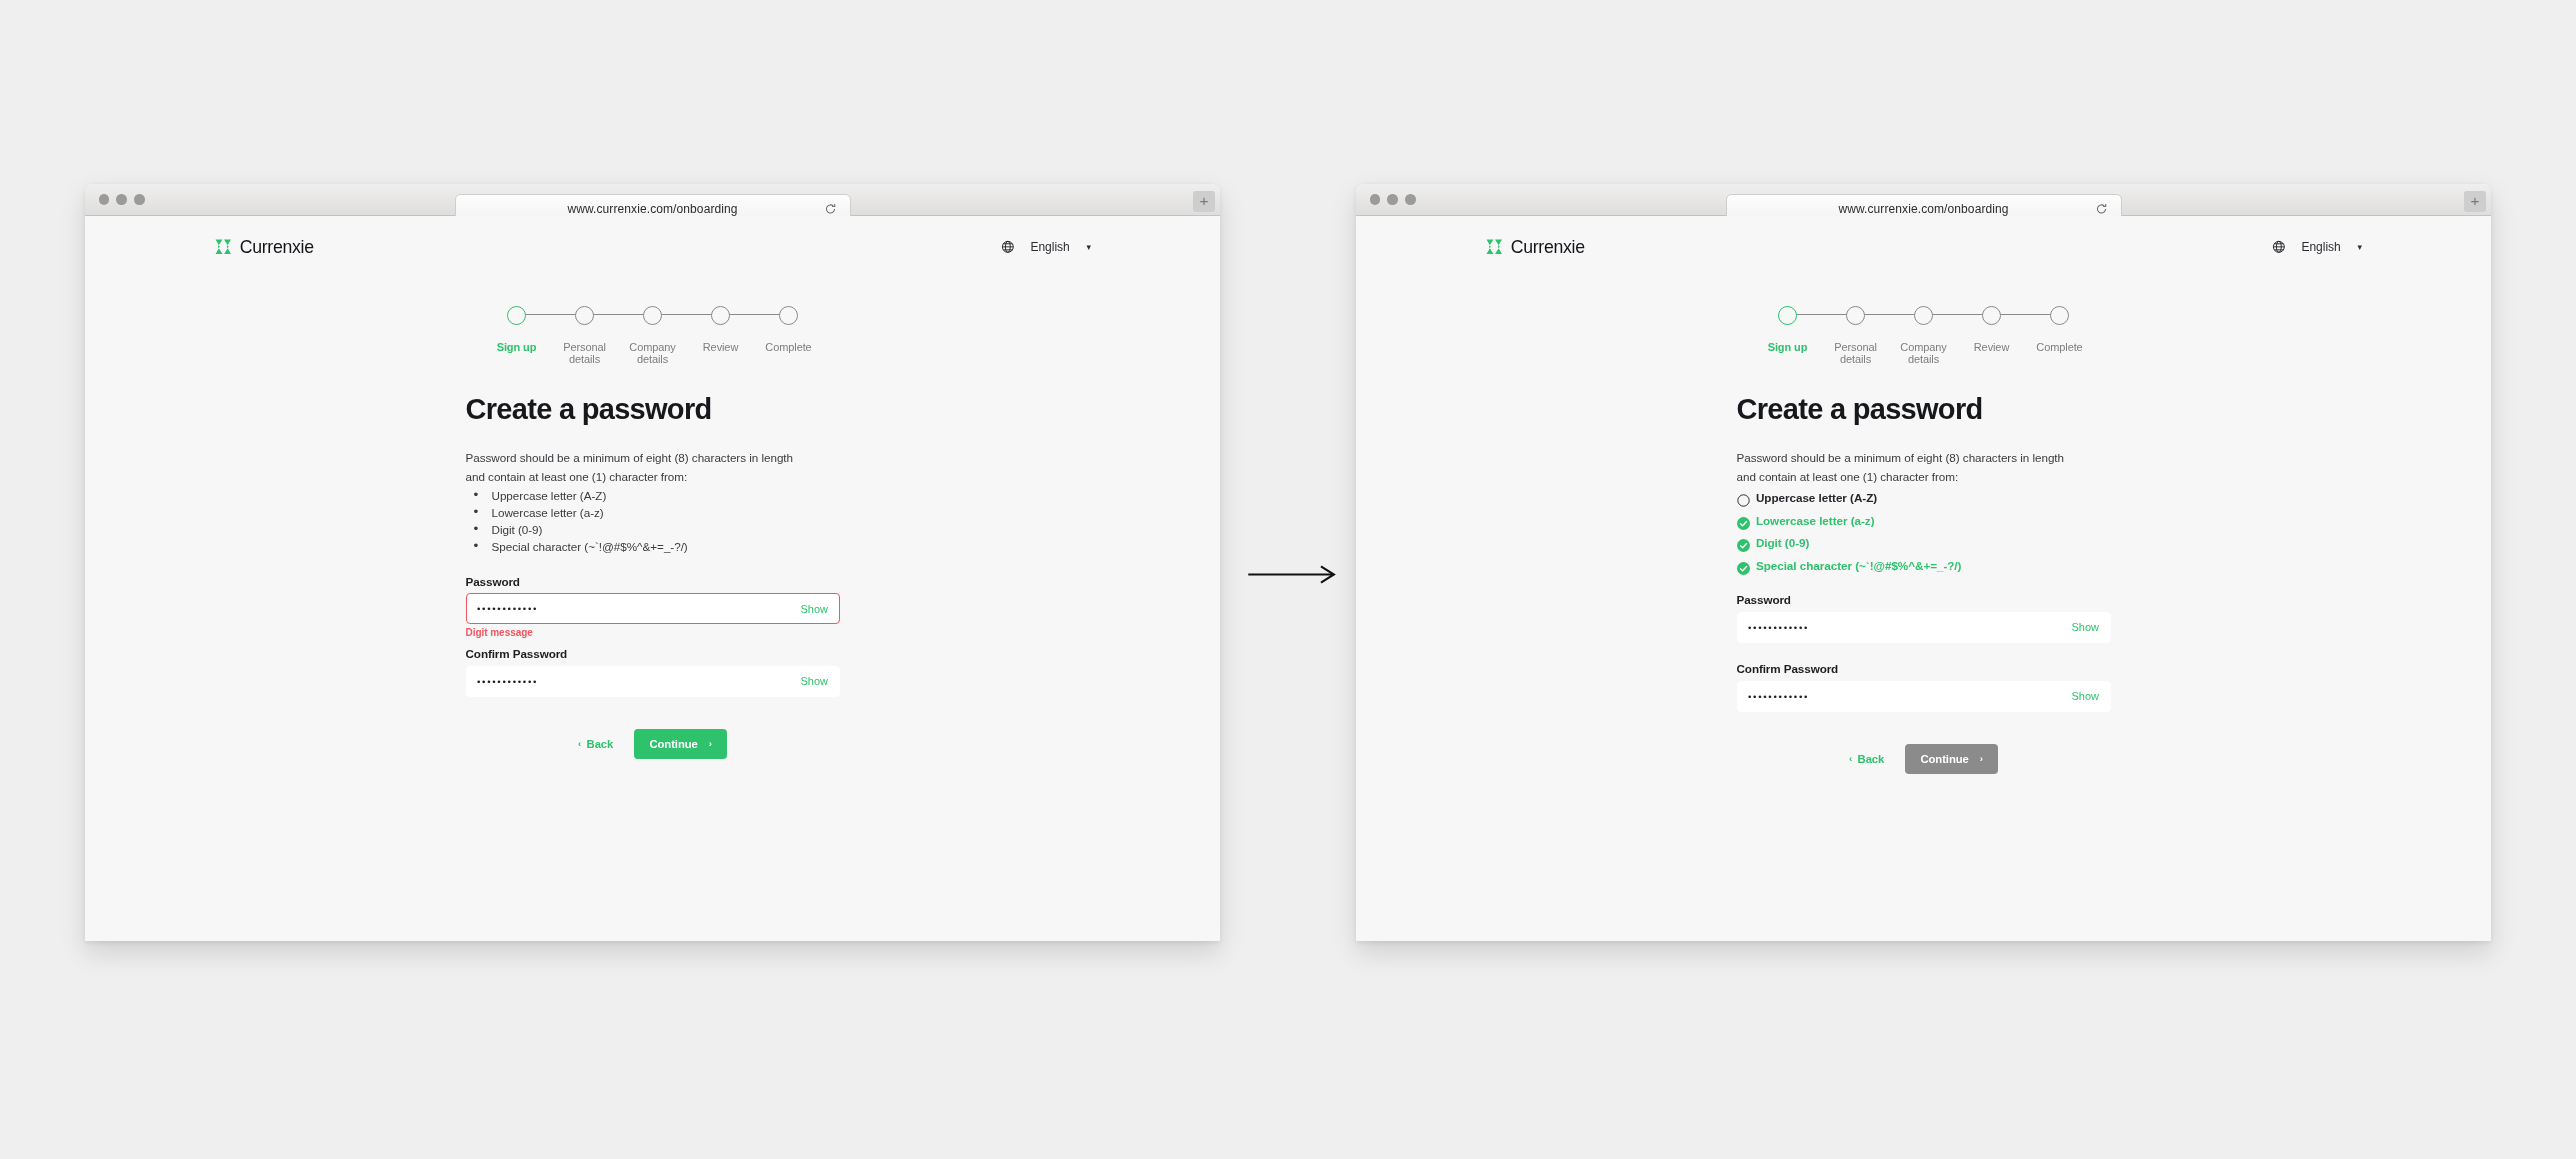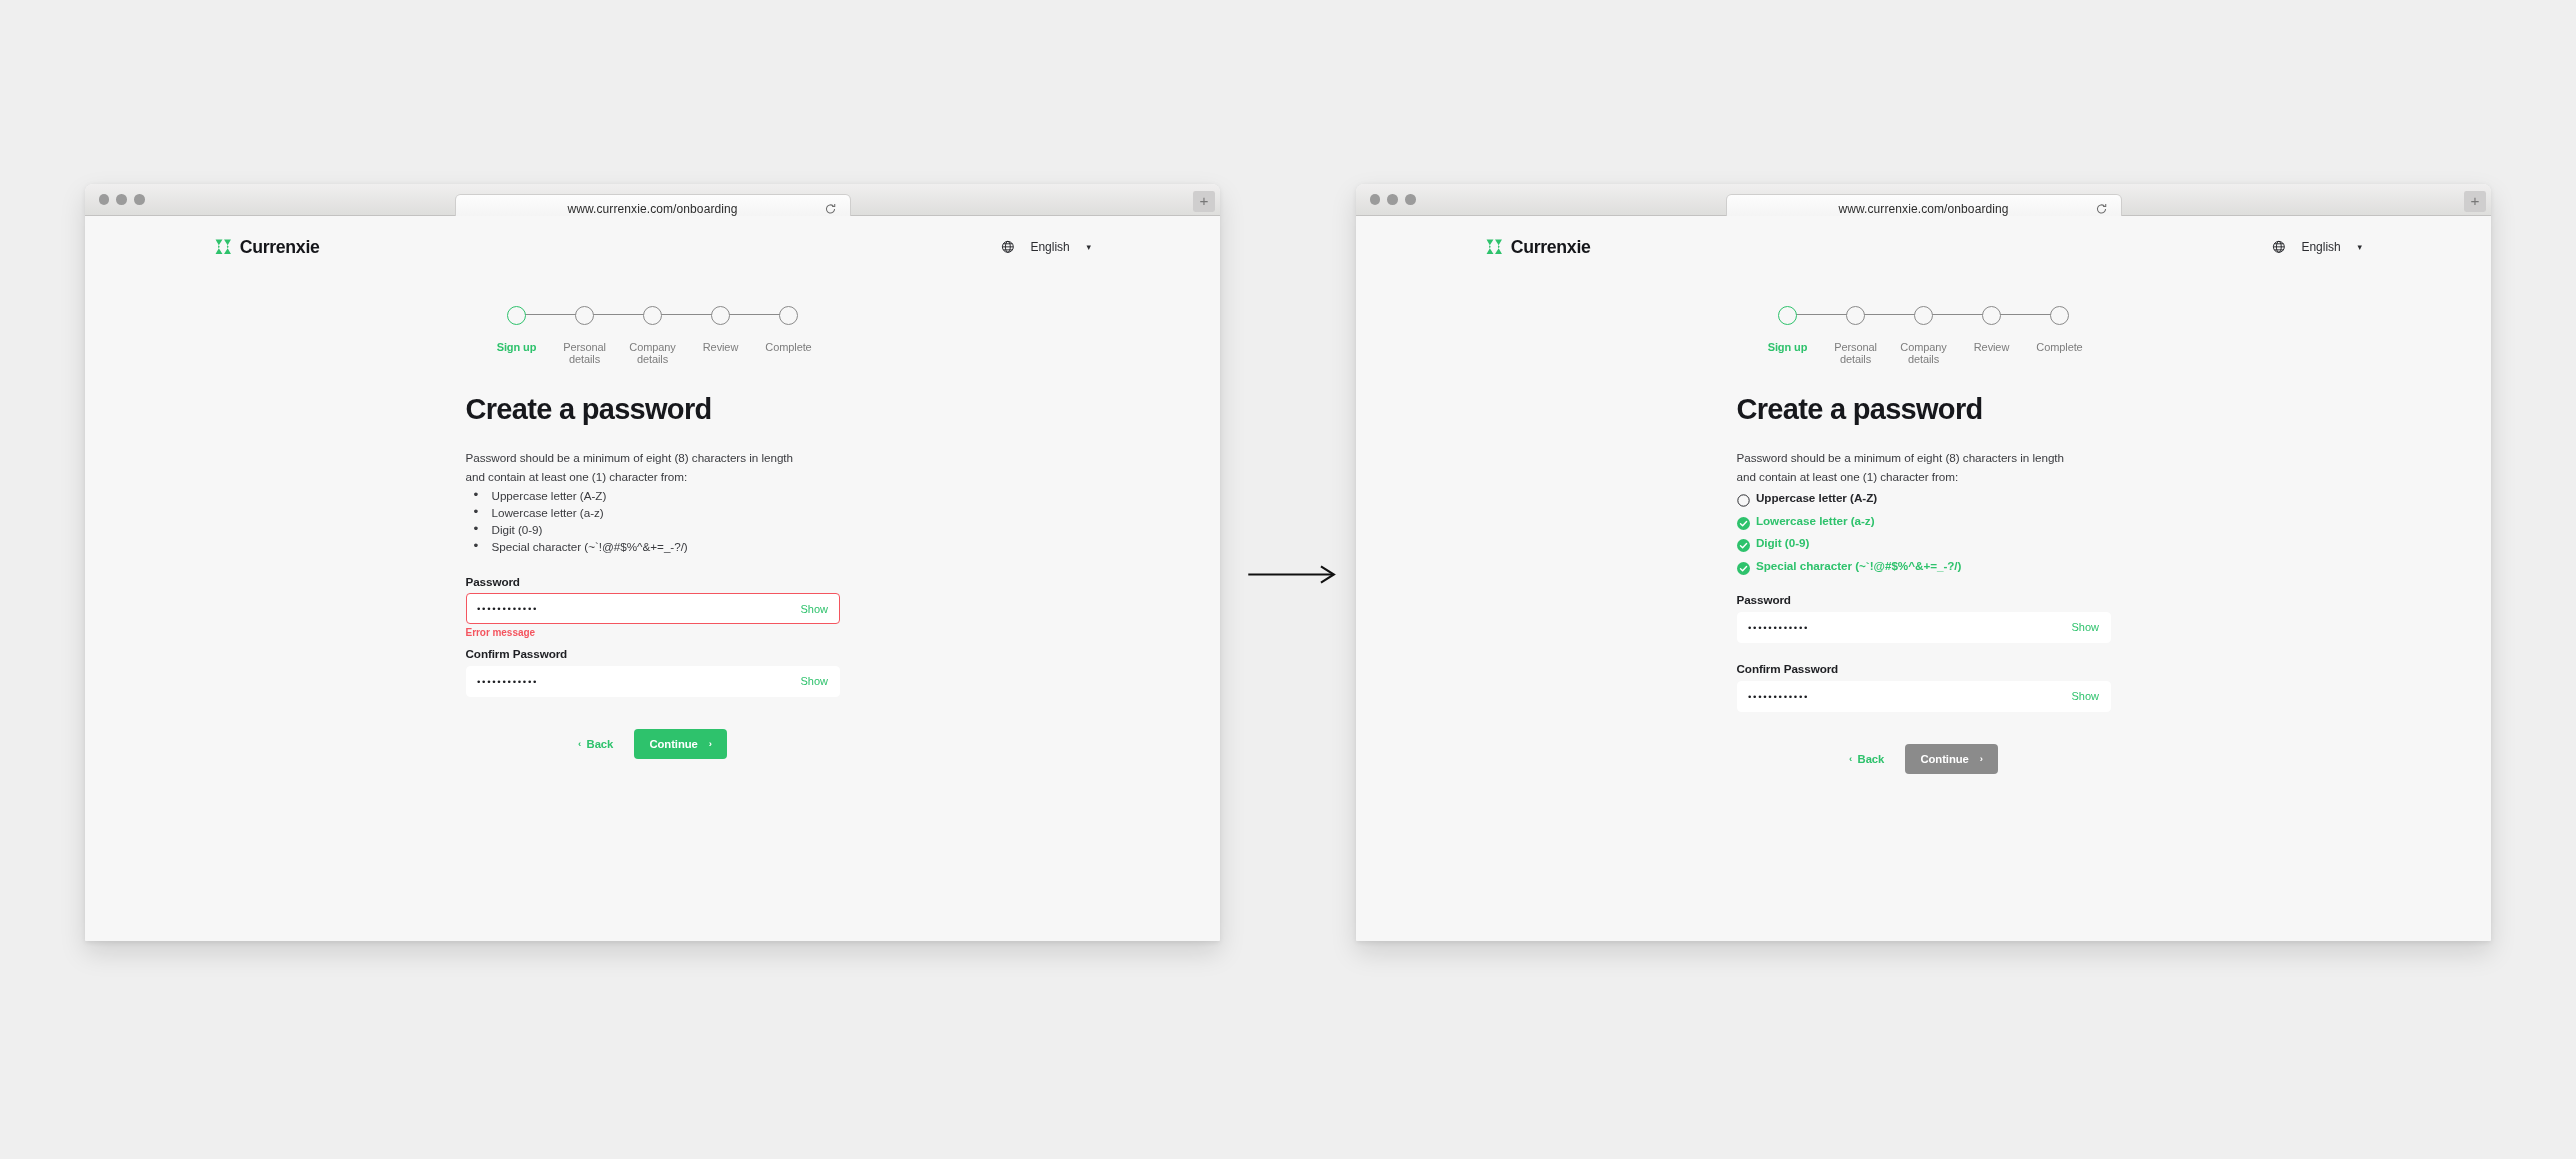--- a/index.html
+++ b/index.html
@@ -102,21 +102,21 @@
     position: absolute;
     left: 0;
     top: 21px;
     display: flex;
     align-items: center;
     gap: 7.2px;
   }
   .brand-mark { width: 18.5px; height: 18.5px; display:block; }
   .brand-name {
     font-size: 17.7px;
-    font-weight: bold;
+    font-weight: normal;
     color: #15161a;
     letter-spacing: -0.3px;
   }
   .lang-switch {
     position: absolute;
     right: 0;
     top: 24px;
     display: flex;
     align-items: center;
     gap: 16px;
@@ -390,21 +390,21 @@
           <li>Lowercase letter (a-z)</li>
           <li>Digit (0-9)</li>
           <li>Special character (~`!@#$%^&amp;+=_-?/)</li>
         </ul>
 
         <div class="field-label">Password</div>
         <div class="input-row error">
           <span class="input-dots">••••••••••••</span>
           <span class="show-link">Show</span>
         </div>
-        <div class="error-text">Error message</div>
+        <div class="error-text">Digit message</div>
 
         <div class="field-label" style="margin-top:8.9px;">Confirm Password</div>
         <div class="input-row">
           <span class="input-dots">••••••••••••</span>
           <span class="show-link">Show</span>
         </div>
 
         <div class="actions">
           <div class="back-button">
             <span class="chev">‹</span>

